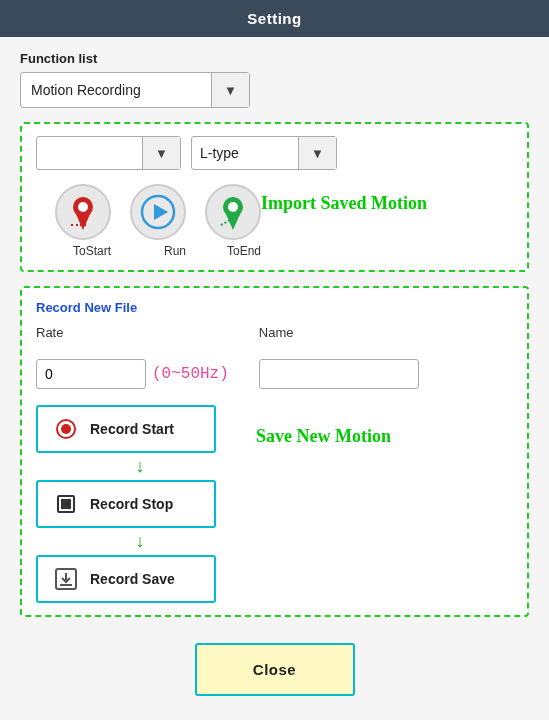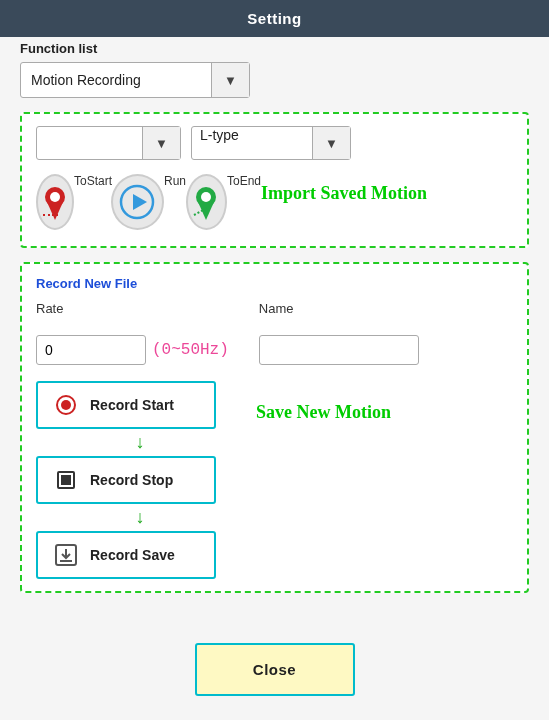--- a/index.html
+++ b/index.html
@@ -20,21 +20,21 @@
       color: #fff;
       text-align: center;
       padding: 10px 15px;
       font-size: 15px;
       font-weight: bold;
       letter-spacing: 0.5px;
     }
 
     
     .content {
-      padding: 4px 20px;
+      padding: 14px 20px;
     }
 
     .section-label {
       font-size: 13px;
       font-weight: bold;
       margin-bottom: 6px;
       color: #222;
     }
 
     
@@ -101,43 +101,43 @@
       height: 34px;
     }
 
     .select-wrapper-sm .select-value {
       padding: 0 8px;
     }
 
     .select-wrapper-ltype {
       position: relative;
       display: inline-flex;
-      align-items: flex-start;
+      align-items: center;
       border: 1.5px solid #aaa;
       border-radius: 3px;
       background: #fff;
-      width: 160px;
+      width: 146px;
       height: 34px;
     }
 
     .select-wrapper-ltype .select-value {
       padding: 0 8px;
     }
 
     
     .icons-row {
       display: flex;
       align-items: flex-start;
       gap: 0;
     }
 
     .icon-group {
       display: flex;
-      flex-direction: row;
-      align-items: flex-start;
+      flex-direction: column;
+      align-items: flex-end;
       width: 75px;
     }
 
     .icon-circle {
       width: 56px;
       height: 56px;
       border-radius: 50%;
       background: #e8e8e8;
       display: flex;
       align-items: center;

